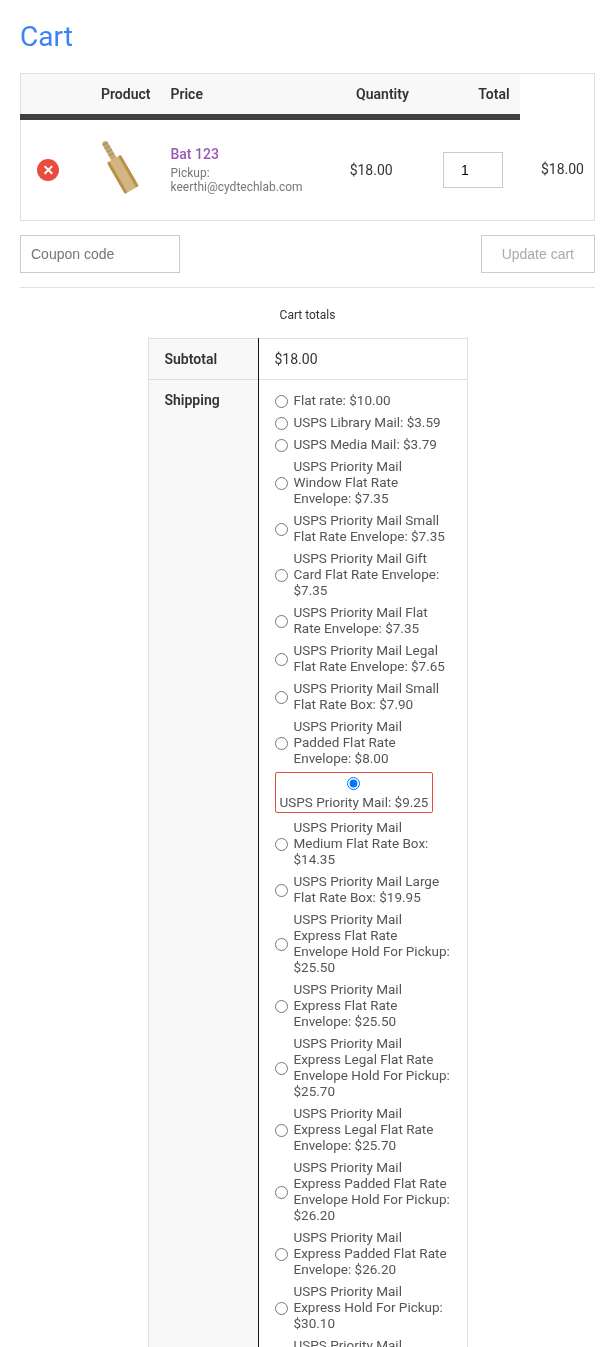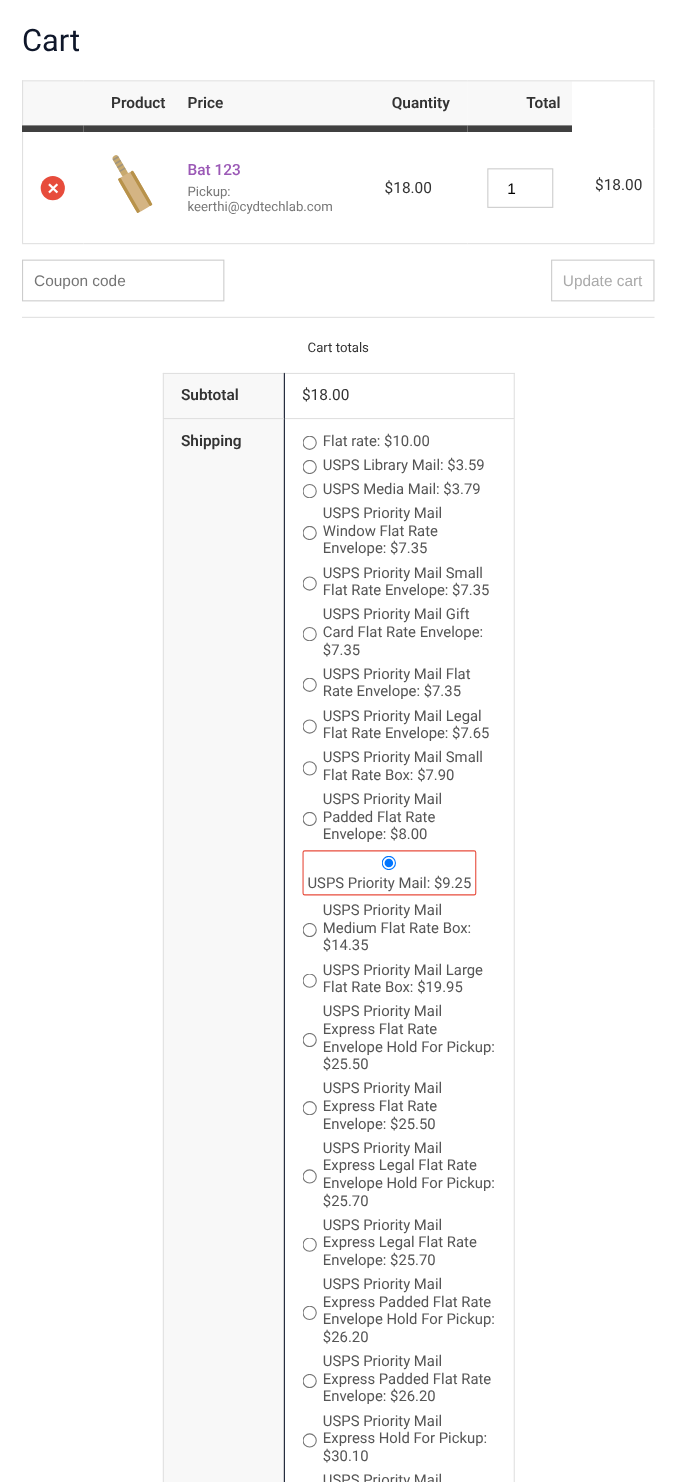--- a/index.html
+++ b/index.html
@@ -11,21 +11,21 @@
       width: 615px;
       min-height: 1347px;
     }
     .page-wrapper {
       padding: 20px 20px 0 20px;
     }
     .page-title {
       font-size: 28px;
       font-weight: 400;
       margin-bottom: 20px;
-      color: #0f172a;
+      color: #3b82f6;
     }
     
     .cart-table {
       width: 100%;
       border-collapse: collapse;
       border: 1px solid #e0e0e0;
       margin-bottom: 0;
     }
     .cart-table thead tr {
       background: #f8f8f8;
@@ -124,39 +124,39 @@
       justify-content: space-between;
       padding: 14px 0;
       border-bottom: 1px solid #e0e0e0;
     }
     .coupon-left {
       display: flex;
       gap: 8px;
     }
     .coupon-input {
       height: 38px;
-      width: 184px;
+      width: 160px;
       border: 1px solid #ccc;
       padding: 0 10px;
       font-size: 14px;
       color: #aaa;
       outline: none;
     }
     .apply-coupon-btn {
       height: 38px;
       padding: 0 16px;
       background: #fff;
       border: 1px solid #ccc;
       font-size: 14px;
       color: #333;
       cursor: pointer;
     }
     .update-cart-btn {
       height: 38px;
-      padding: 0 10px;
+      padding: 0 20px;
       background: #fff;
       border: 1px solid #ccc;
       font-size: 14px;
       color: #aaa;
       cursor: pointer;
     }
     
     .cart-totals-section {
       display: flex;
       flex-direction: column;

